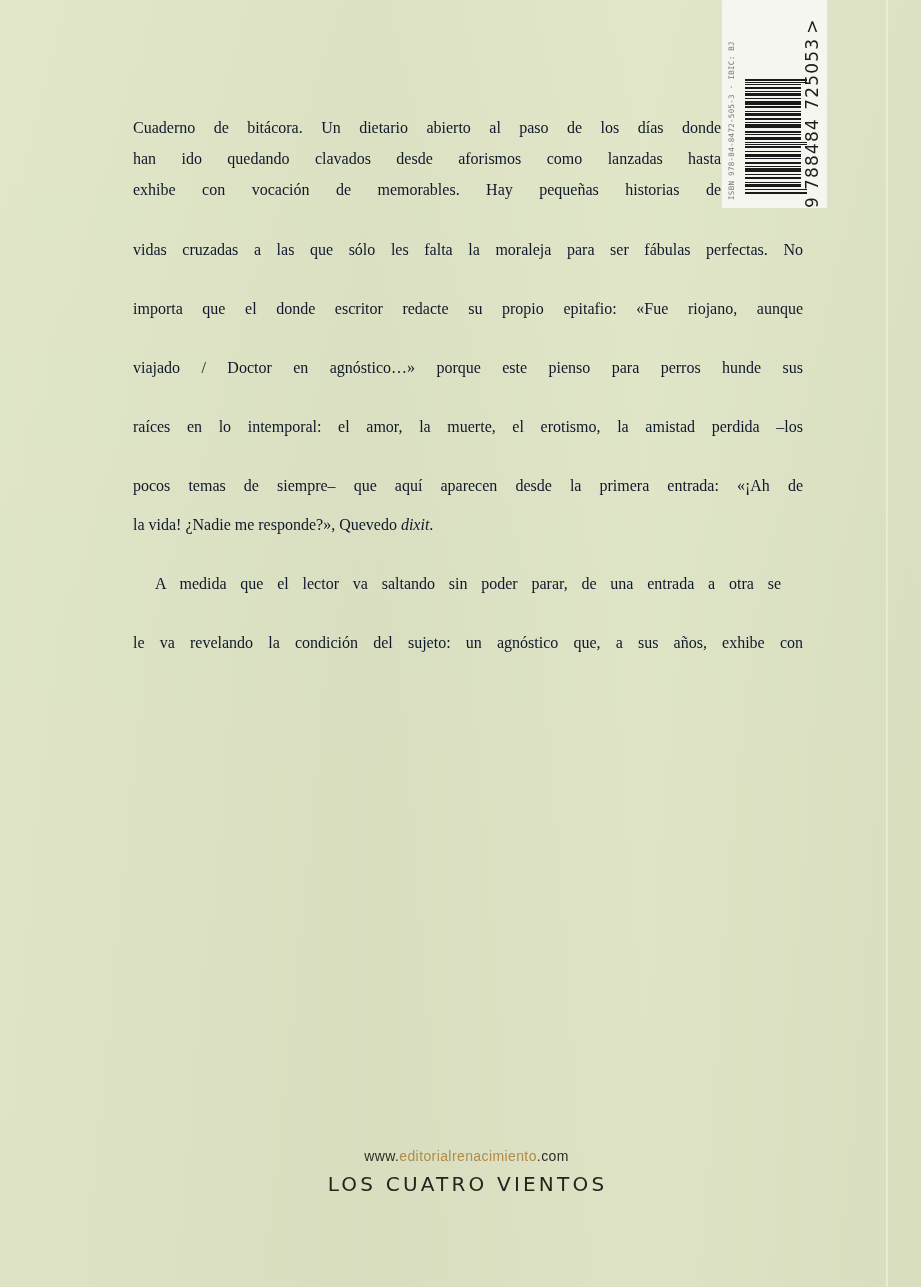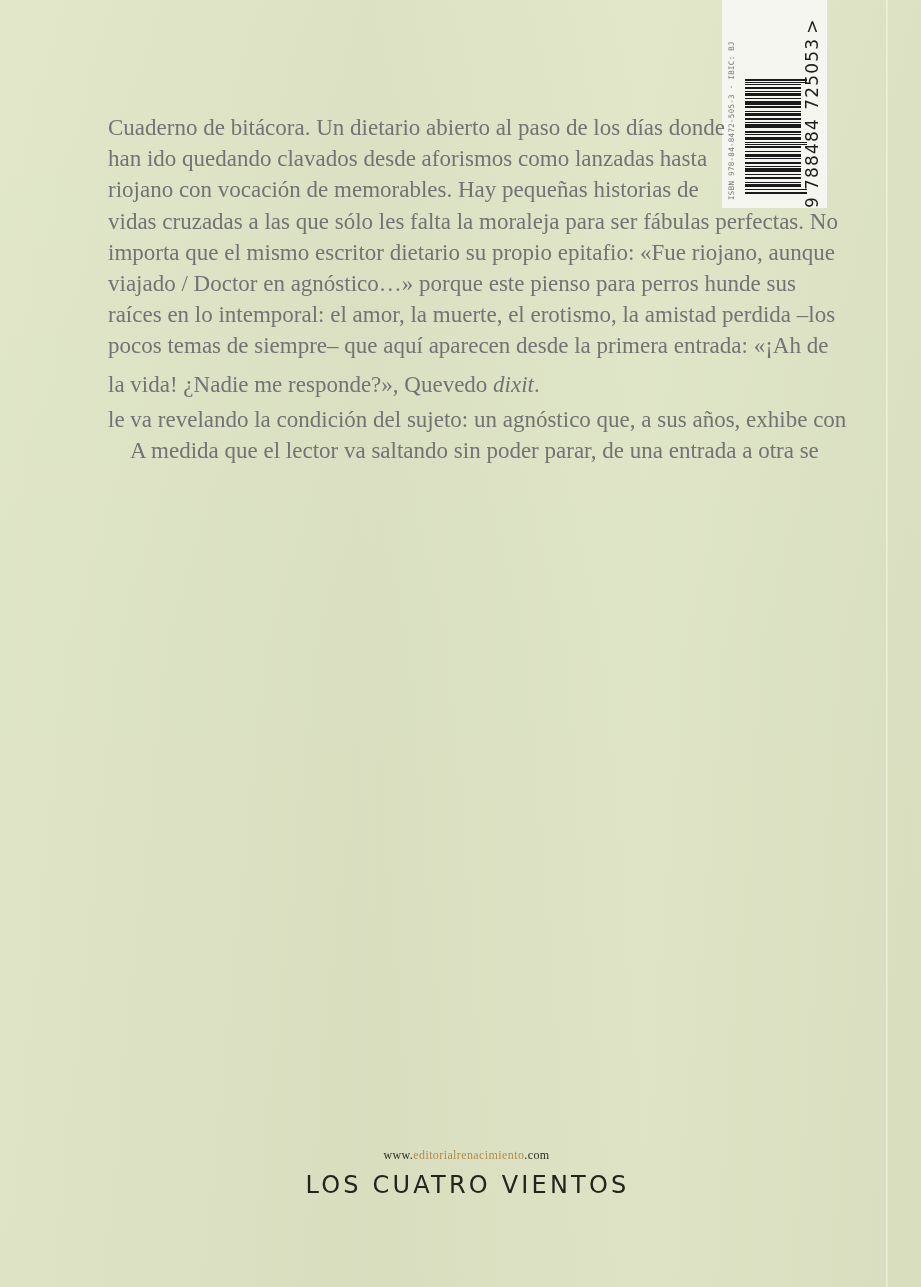--- a/index.html
+++ b/index.html
@@ -79,65 +79,65 @@
       letter-spacing: 1.2px;
       color: #1c1c1c;
       white-space: nowrap;
     }
     .barcode-digits .first { margin-right: 6px; }
     .barcode-digits .arrow { margin-left: 4px; }
 
     
     .blurb {
       position: absolute;
-      left: 108px;
+      left: 133px;
       top: 112px;
       width: 592px;
       font-family: "Liberation Serif", "DejaVu Serif", serif;
-      font-size: 23px;
+      font-size: 16px;
       line-height: 31.2px;
-      color: #737373;
+      color: #0f172a;
       text-align: justify;
     }
     .blurb p { margin: 0; }
     .blurb p.indent { text-indent: 22px; margin-top: 4px; }
     .line {
       display: block;
       white-space: nowrap;
       text-align: justify;
       text-align-last: justify;
     }
     .line.last {
       text-align-last: left;
       margin-top: 7px;
     }
     .line.wide { width: 588px; }
-    .line.full { width: 670px; }
+    .line.full { width: 670px; margin-top: 28px; }
     em { font-style: italic; }
 
     
     .footer {
       position: absolute;
       left: 0;
       width: 921px;
       top: 1148px;
       text-align: center;
     }
     .url {
-      font-family: Liberation Serif, serif;
-      font-size: 12px;
+      font-family: Liberation Sans, sans-serif;
+      font-size: 14px;
       letter-spacing: 0.4px;
       color: #2c2c24;
       padding-left: 12px;
     }
     .url .brand { color: #b08b49; }
     .collection {
       margin-top: 8px;
       font-family: "DejaVu Sans", "Liberation Sans", sans-serif;
-      font-size: 24px;
+      font-size: 20px;
       letter-spacing: 3.2px;
       color: #24241c;
       padding-left: 14px;
     }
   </style>
 </head>
 <body>
 
 <div class="fold-line"></div>
 
@@ -212,31 +212,31 @@
     <div class="barcode-digits">
       <span class="first">9</span><span>788484</span><span style="margin-left:8px">725053</span><span class="arrow">&gt;</span>
     </div>
   </div>
 </div>
 
 <div class="blurb">
   <p>
     <span class="line wide">Cuaderno de bitácora. Un dietario abierto al paso de los días donde</span>
     <span class="line wide">han ido quedando clavados desde aforismos como lanzadas hasta</span>
-    <span class="line wide">riojano con vocación de memorables. Hay pequeñas historias de</span>
+    <span class="line wide">exhibe con vocación de memorables. Hay pequeñas historias de</span>
     <span class="line full">vidas cruzadas a las que sólo les falta la moraleja para ser fábulas perfectas. No</span>
-    <span class="line full">importa que el mismo escritor dietario su propio epitafio: «Fue riojano, aunque</span>
+    <span class="line full">importa que el donde escritor redacte su propio epitafio: «Fue riojano, aunque</span>
     <span class="line full">viajado / Doctor en agnóstico…» porque este pienso para perros hunde sus</span>
     <span class="line full">raíces en lo intemporal: el amor, la muerte, el erotismo, la amistad perdida –los</span>
     <span class="line full">pocos temas de siempre– que aquí aparecen desde la primera entrada: «¡Ah de</span>
     <span class="line last"><span>la vida! ¿Nadie me responde?», Quevedo </span><em>dixit</em><span>.</span></span>
   </p>
   <p class="indent">
+    <span class="line full" style="width:648px">A medida que el lector va saltando sin poder parar, de una entrada a otra se</span>
     <span class="line full" style="text-indent:0">le va revelando la condición del sujeto: un agnóstico que, a sus años, exhibe con</span>
-    <span class="line full" style="width:648px">A medida que el lector va saltando sin poder parar, de una entrada a otra se</span>
   </p>
 </div>
 
 <div class="footer">
   <div class="url">
     <span>www.</span><span class="brand">editorialrenacimiento</span><span>.com</span>
   </div>
   <div class="collection">LOS CUATRO VIENTOS</div>
 </div>
 

